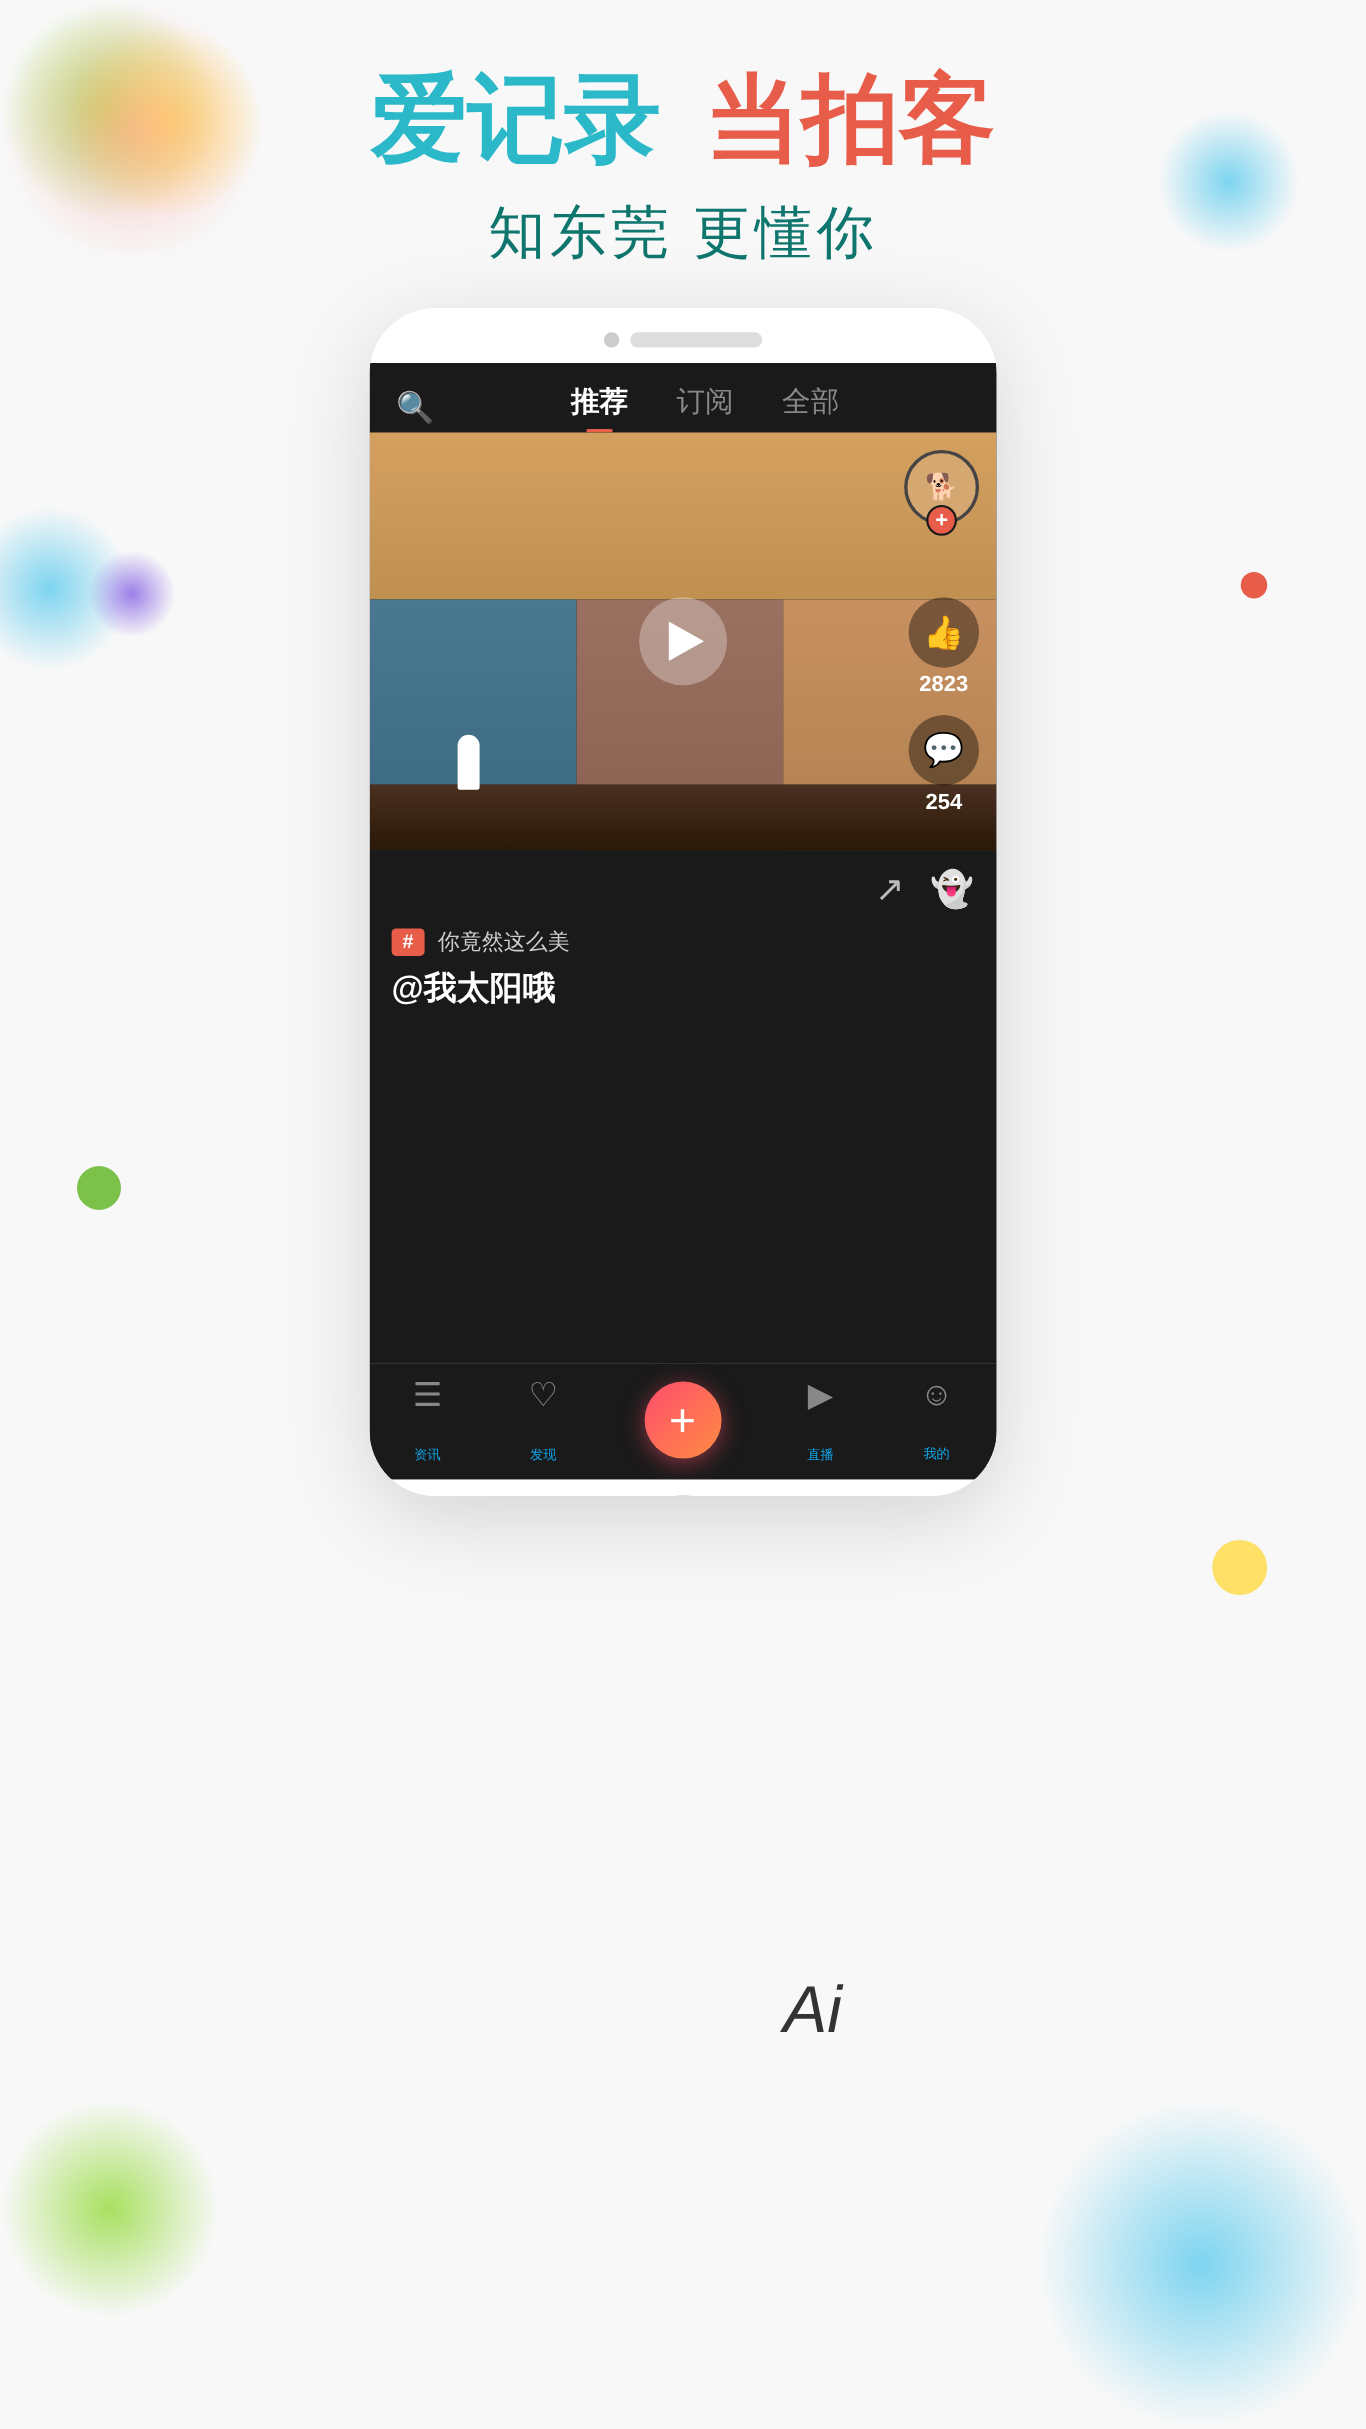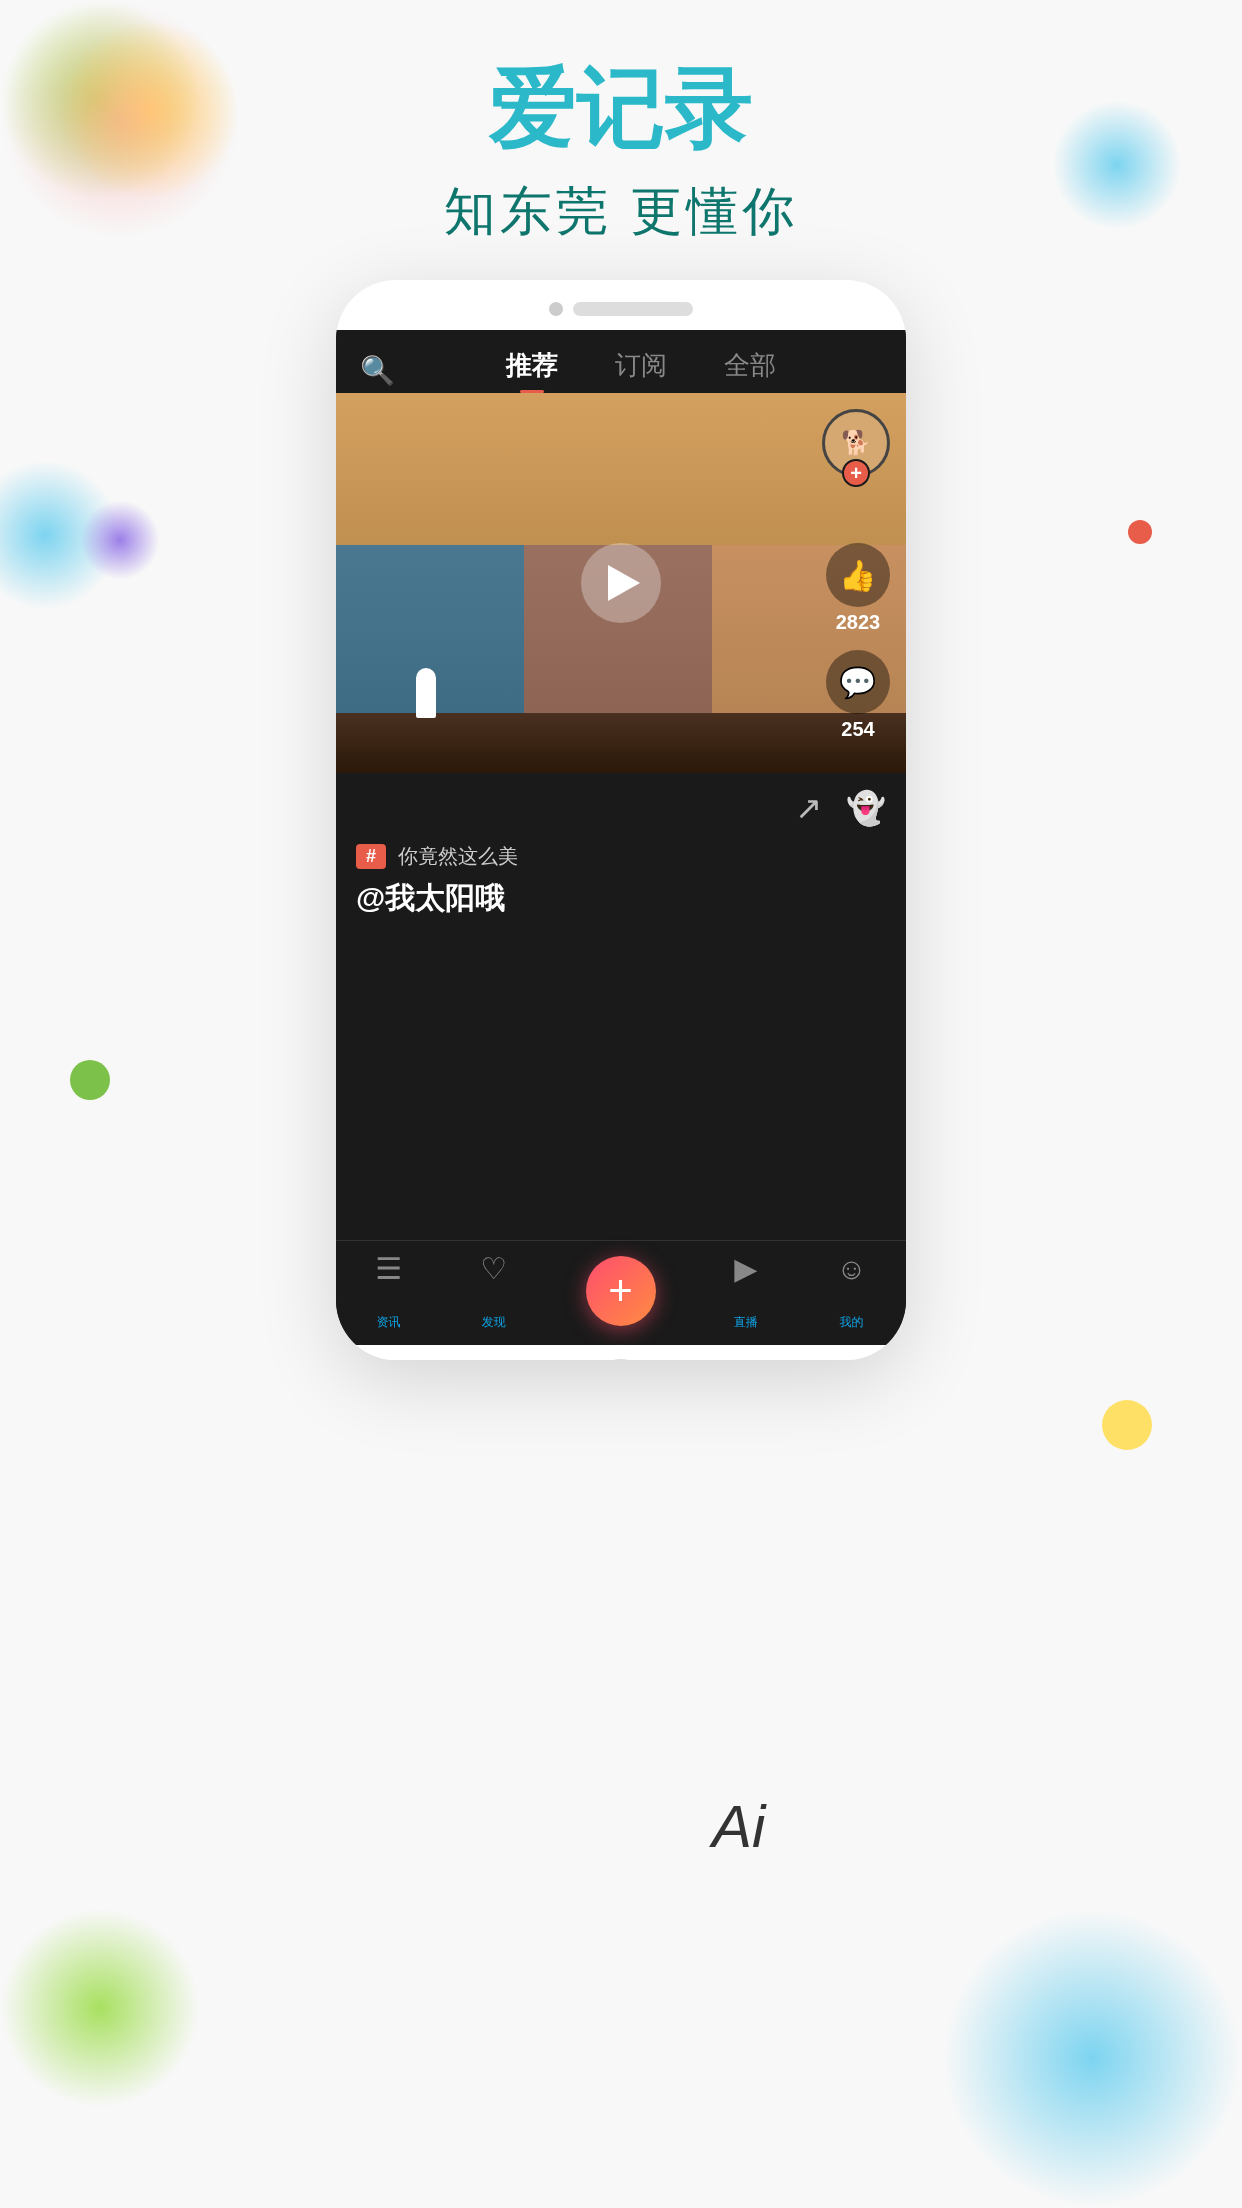--- a/index.html
+++ b/index.html
@@ -109,21 +109,21 @@
     .nav-search-icon {
       color: white;
       font-size: 28px;
       width: 40px;
     }
 
     .nav-tabs {
       display: flex;
       flex: 1;
       justify-content: center;
-      gap: 57px;
+      gap: 44px;
     }
 
     .nav-tab {
       font-size: 26px;
       color: #888;
       cursor: pointer;
       padding-bottom: 10px;
       position: relative;
     }
 
@@ -555,20 +555,21 @@
 <div class="blob-purple-left"></div>
 <div class="blob-red-right"></div>
 <div class="blob-green-left"></div>
 <div class="blob-yellow-right"></div>
 <div class="blob-blue-bottom-right"></div>
 <div class="blob-green-bottom-left"></div>
 
 <div class="header-section">
   <div class="headline-row">
     <span class="headline-blue">爱记录</span>
+    <span class="headline-red">当拍客</span>
   </div>
   <div class="subheadline">知东莞  更懂你</div>
 </div>
 
 <div class="phone-frame">
 
   <div class="phone-notch-area">
     <div class="phone-dot"></div>
     <div class="phone-bar"></div>
   </div>

